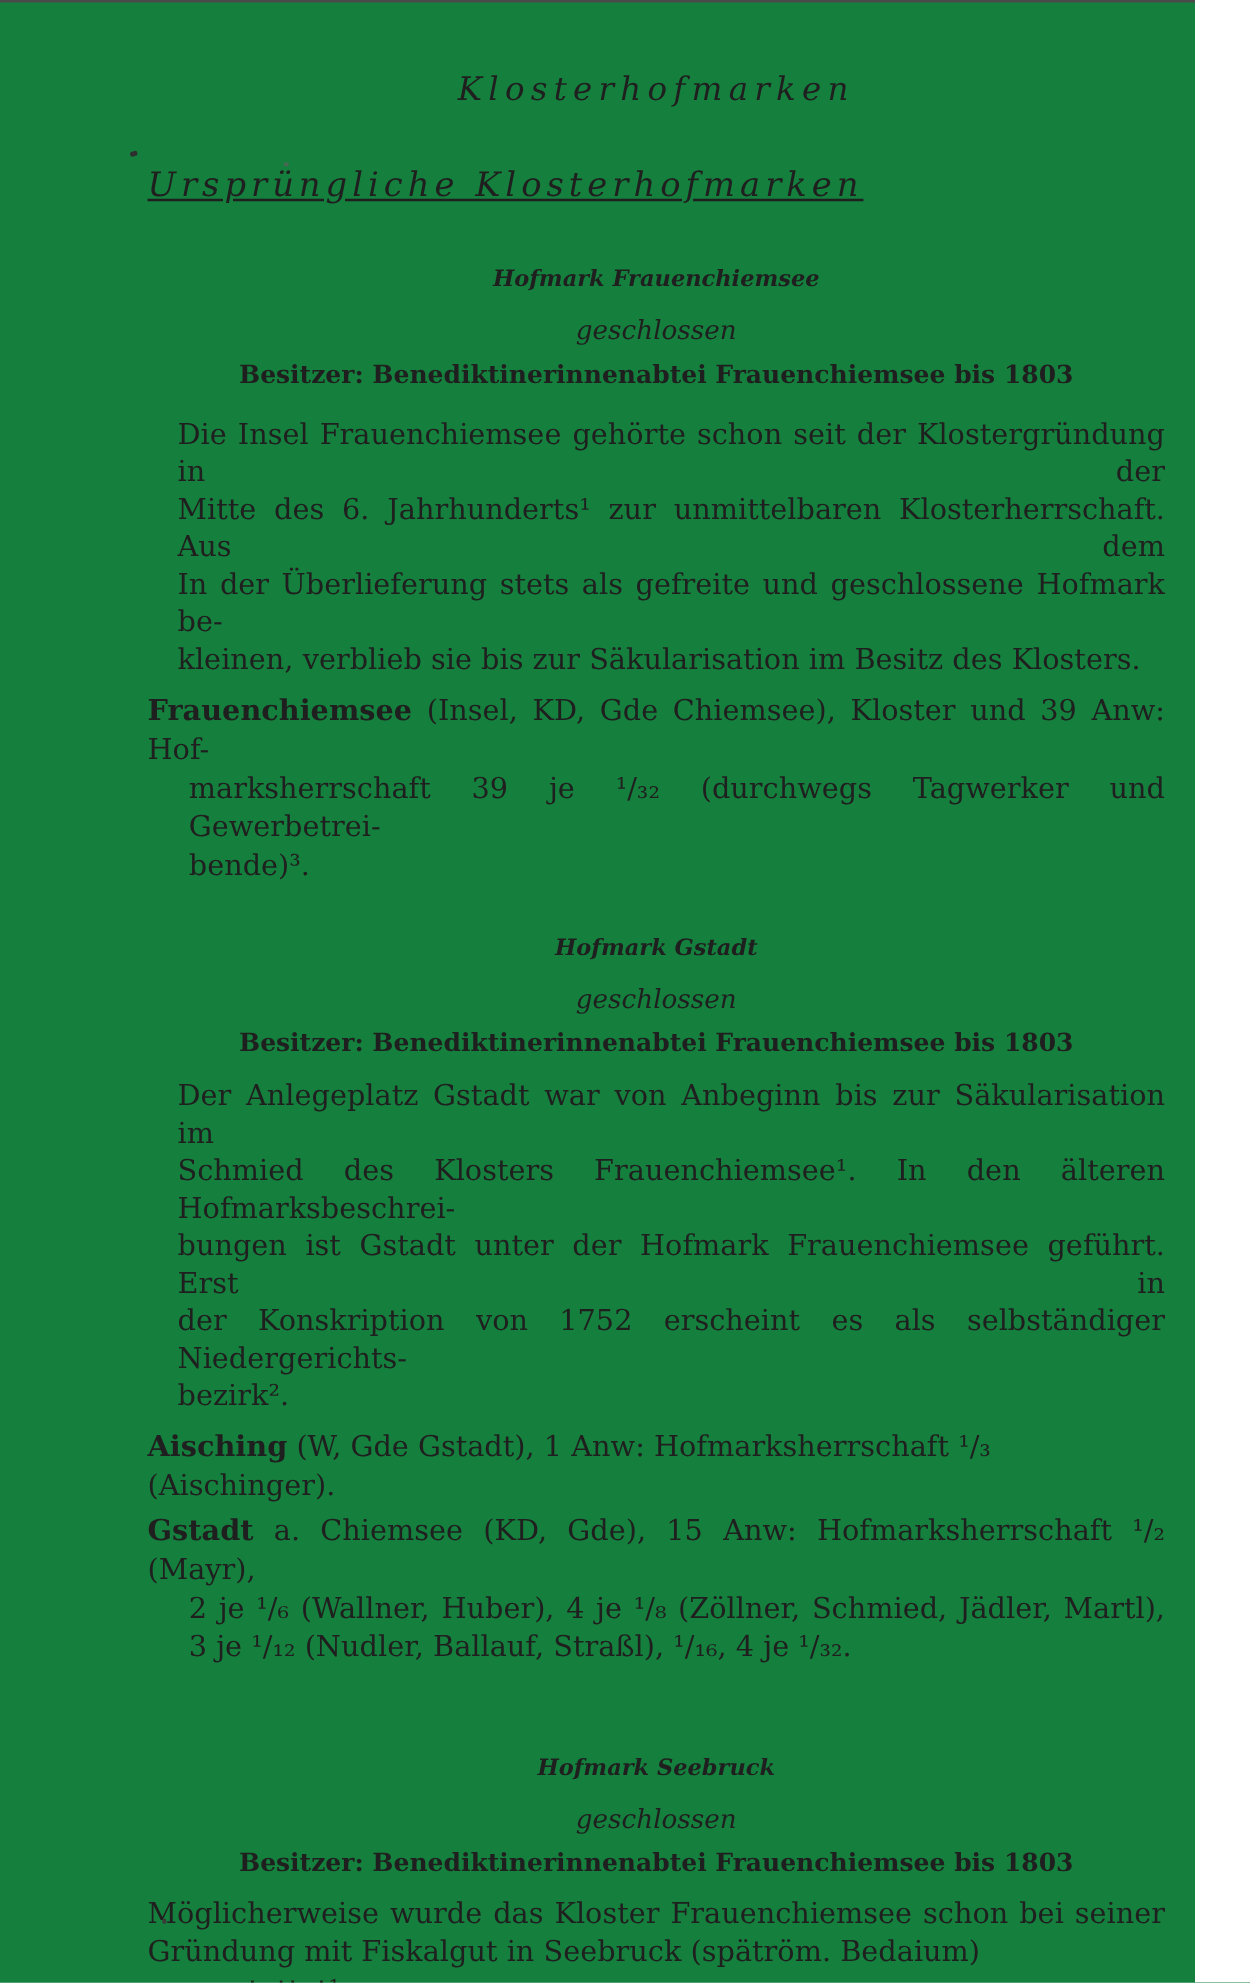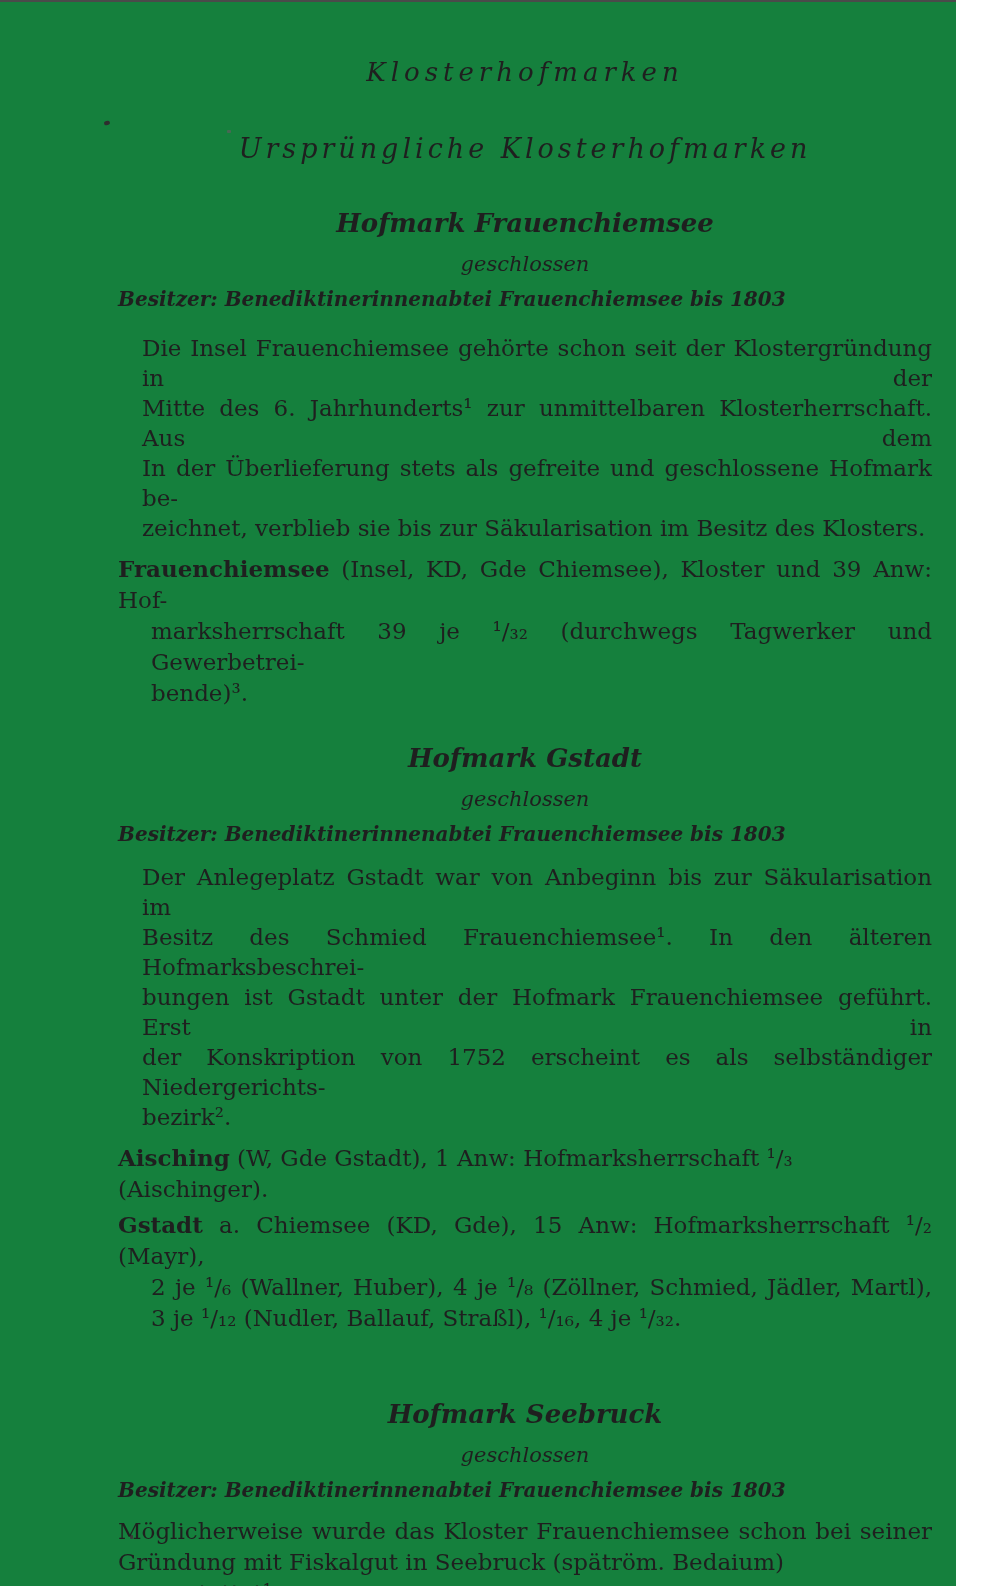--- a/index.html
+++ b/index.html
@@ -9,30 +9,30 @@
     font-family:"DejaVu Serif", serif;
   }
   .edge-top { position:absolute; top:0; left:0; width:1000px; height:2px; background:#4a4a4a; }
   .content { position:absolute; left:118px; top:0; width:814px; }
 
   .title {
     margin-top:56px; text-align:center; font-style:italic;
     font-size:26px; line-height:33px; letter-spacing:5px; font-weight:500;
   }
   .subtitle {
-    margin-top:42px; text-align:center; font-style:italic;
-    font-size:27px; line-height:36px; letter-spacing:4px; font-weight:500;
+    margin-top:42px; text-align:left; font-style:italic;
+    font-size:27px; line-height:36px; letter-spacing:4px; font-weight:500;text-decoration:underline;
   }
   .sec-head {
     text-align:center; font-style:italic; font-weight:bold;
-    font-size:26px; line-height:33px;
+    font-size:18px; line-height:33px;
   }
   .mt-h1 { margin-top:40px; } .mt-h2 { margin-top:33px; } .mt-h3 { margin-top:64px; }
   .sec-status { margin-top:10px; text-align:center; font-style:italic; font-size:21px; line-height:28px; }
-  .sec-owner  { margin-top:8px;  text-align:left; font-style:italic; font-weight:bold; font-size:20px; line-height:27px; }
+  .sec-owner  { margin-top:8px;  text-align:center; font-weight:bold; font-size:20px; line-height:27px; }
 
   .para { margin-top:20px; }
   .para-tight { margin-top:14px; }
   .para-seebruck { margin-top:12px; }
   .body-line { font-size:23px; line-height:30px; white-space:normal;margin-left:24px; }
   .body-line-tall { font-size:23px; line-height:31px; }
   .j { text-align:justify; text-align-last:justify; }
 
   .entryblock { margin-top:10px; }
   .entryblock2 { }
@@ -62,38 +62,38 @@
     <div class="subtitle">Ursprüngliche Klosterhofmarken</div>
 
     <div>
       <div class="sec-head mt-h1">Hofmark Frauenchiemsee</div>
       <div class="sec-status">geschlossen</div>
       <div class="sec-owner">Besitzer: Benediktinerinnenabtei Frauenchiemsee bis 1803</div>
       <div class="para">
         <div class="body-line j">Die Insel Frauenchiemsee gehörte schon seit der Klostergründung in der</div>
         <div class="body-line j">Mitte des 6. Jahrhunderts¹ zur unmittelbaren Klosterherrschaft. Aus dem</div>
         <div class="body-line j">In der Überlieferung stets als gefreite und geschlossene Hofmark be-</div>
-        <div class="body-line">zeichnet, verblieb sie bis zur Säkularisation im Besitz des Klosters.</div>
+        <div class="body-line">kleinen, verblieb sie bis zur Säkularisation im Besitz des Klosters.</div>
       </div>
       <div class="entryblock">
         <div class="entry">
           <div class="entry-line j"><span class="lead">Frauenchiemsee</span><span> (Insel, KD, Gde Chiemsee), Kloster und 39 Anw: Hof-</span></div>
           <div class="entry-line indent j">marksherrschaft 39 je ¹/₃₂ (durchwegs Tagwerker und Gewerbetrei-</div>
           <div class="entry-line indent">bende)³.</div>
         </div>
       </div>
     </div>
 
     <div>
       <div class="sec-head mt-h2">Hofmark Gstadt</div>
       <div class="sec-status">geschlossen</div>
       <div class="sec-owner">Besitzer: Benediktinerinnenabtei Frauenchiemsee bis 1803</div>
       <div class="para para-tight">
         <div class="body-line j">Der Anlegeplatz Gstadt war von Anbeginn bis zur Säkularisation im</div>
-        <div class="body-line j">Besitz des Schmied Frauenchiemsee¹. In den älteren Hofmarksbeschrei-</div>
+        <div class="body-line j">Schmied des Klosters Frauenchiemsee¹. In den älteren Hofmarksbeschrei-</div>
         <div class="body-line j">bungen ist Gstadt unter der Hofmark Frauenchiemsee geführt. Erst in</div>
         <div class="body-line j">der Konskription von 1752 erscheint es als selbständiger Niedergerichts-</div>
         <div class="body-line">bezirk².</div>
       </div>
       <div class="entryblock entryblock2">
         <div class="entry">
           <div class="entry-line"><span class="lead">Aisching</span><span> (W, Gde Gstadt), 1 Anw: Hofmarksherrschaft ¹/₃ (Aischinger).</span></div>
         </div>
         <div class="entry">
           <div class="entry-line j"><span class="lead">Gstadt</span><span> a. Chiemsee (KD, Gde), 15 Anw: Hofmarksherrschaft ¹/₂ (Mayr),</span></div>

